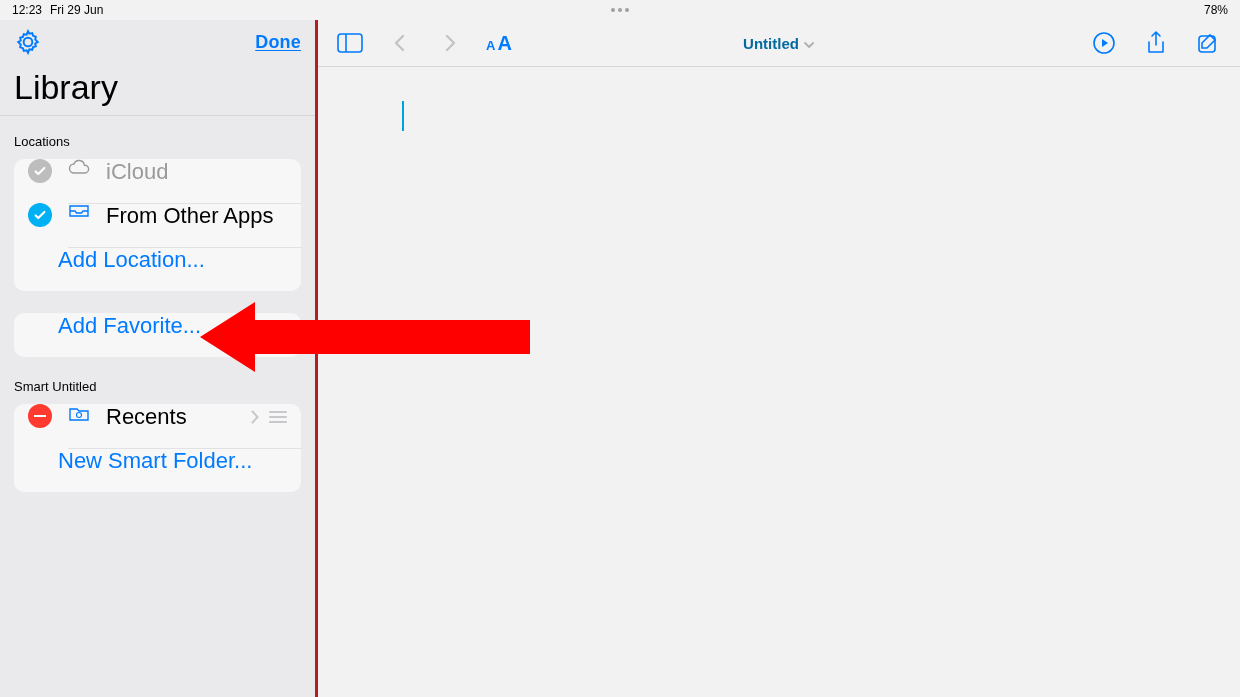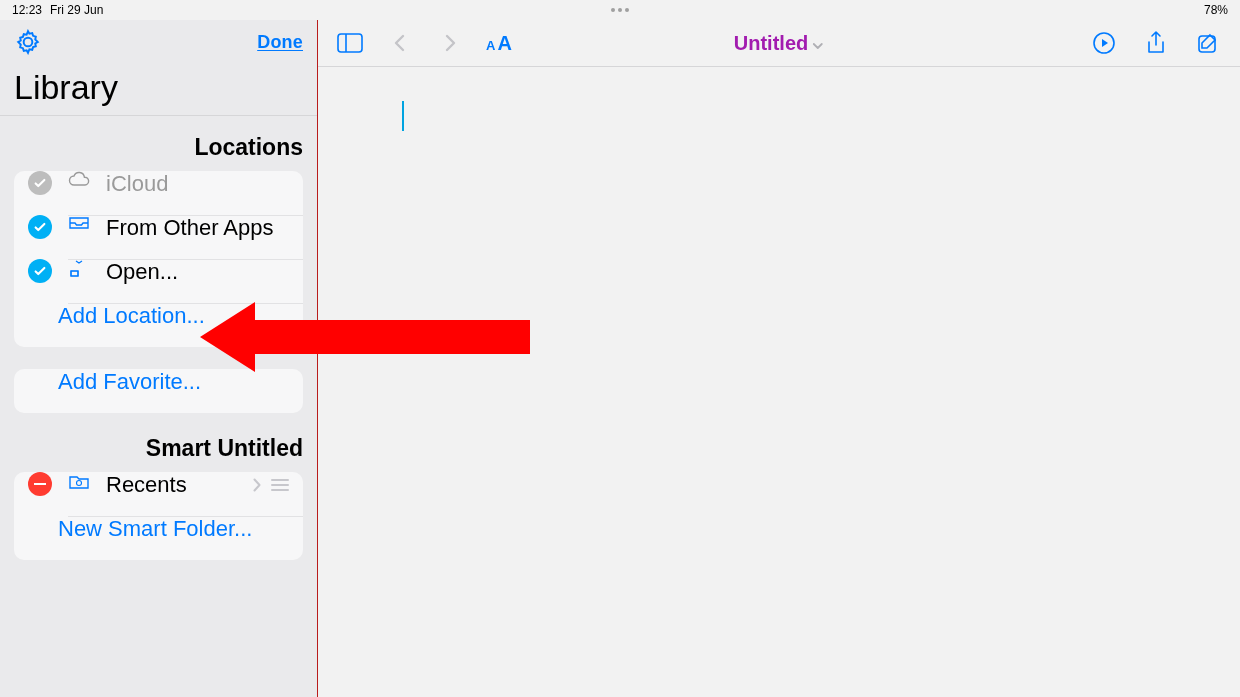--- a/index.html
+++ b/index.html
@@ -51,21 +51,21 @@
     
     .container {
       position: absolute;
       top: 20px;
       left: 0; right: 0; bottom: 0;
       display: flex;
     }
     .sidebar {
       width: 318px;
       background: #eaeaec;
-      border-right: 1px solid #b91c1c;
+      border-right: 3px solid #b91c1c;
       display: flex;
       flex-direction: column;
     }
     .main {
       flex: 1;
       background: #f2f2f2;
       display: flex;
       flex-direction: column;
     }
 
@@ -99,25 +99,24 @@
       font-weight: 400;
       margin-top: 10px;
     }
 
     
     .sidebar-content {
       padding: 18px 14px 0 14px;
       overflow-y: auto;
     }
     .section-header {
-      font-size: 23px;
-      font-weight: 700;
+      font-size: 13px;
+      font-weight: 400;
       margin-bottom: 10px;
       color: #000;
-      text-align: right;
     }
     .group {
       background: #f7f7f8;
       border-radius: 10px;
       overflow: hidden;
       margin-bottom: 22px;
     }
     .row {
       display: flex;
       align-items: flex-start;
@@ -195,21 +194,21 @@
     }
     .aa-btn {
       display: flex; align-items: baseline; gap: 2px;
       color: #007aff; font-weight: 600;
     }
     .aa-small { font-size: 13px; }
     .aa-large { font-size: 20px; }
     .doc-title-wrap {
       position: absolute; left: 50%; transform: translateX(-50%);
       display: flex; align-items: flex-end; gap: 4px;
-      color: #a21caf; font-size: 20px; font-weight: 600;
+      color: #0369a1; font-size: 15px; font-weight: 600;
     }
     .title-chevron {
       color: #b0b0b5;
     }
     .main-toolbar-right {
       margin-left: auto;
       display: flex; align-items: center; gap: 24px;
     }
 
     
@@ -302,34 +301,20 @@
             <svg viewBox="0 0 16 16">
                 <path fill="none" stroke="#fff" stroke-width="2.4" stroke-linecap="round" stroke-linejoin="round" d="M3 8.5l3 3 7-7"></path>
               </svg>
           </span>
           <span class="loc-icon">
             <svg width="22" height="16" viewBox="0 0 22 16">
                 <path fill="none" stroke="#007aff" stroke-width="1.4" d="M2 3h18v10H2z M2 8h5l1.5 2h5L15 8h5"></path>
               </svg>
           </span>
           <span class="row-text">From Other Apps</span>
-        </div>
-        <div class="row">
-          <span class="check on">
-            <svg viewBox="0 0 16 16">
-                <path fill="none" stroke="#fff" stroke-width="2.4" stroke-linecap="round" stroke-linejoin="round" d="M3 8.5l3 3 7-7"></path>
-              </svg>
-          </span>
-          <span class="loc-icon">
-            <svg width="22" height="18" viewBox="0 0 22 18">
-                <path fill="none" stroke="#007aff" stroke-width="1.2" d="M8 2l3 2 3-2 M3 12h7v5H3z"></path>
-                <rect x="3" y="12" width="7" height="5" fill="none" stroke="#007aff" stroke-width="1.2"></rect>
-              </svg>
-          </span>
-          <span class="row-text">Open...</span>
         </div>
         <div class="row action with-sep">
           <span class="row-text">Add Location...</span>
         </div>
       </div>
 
       <div class="group">
         <div class="row action no-sep">
           <span class="row-text">Add Favorite...</span>
         </div>

